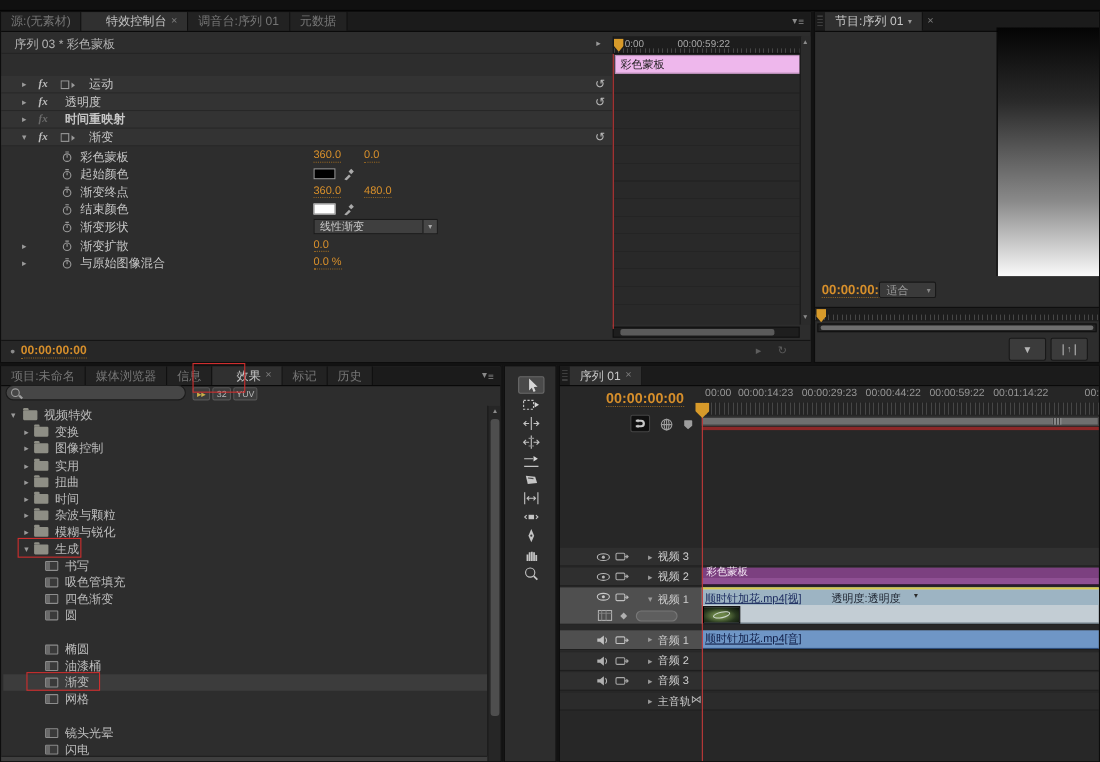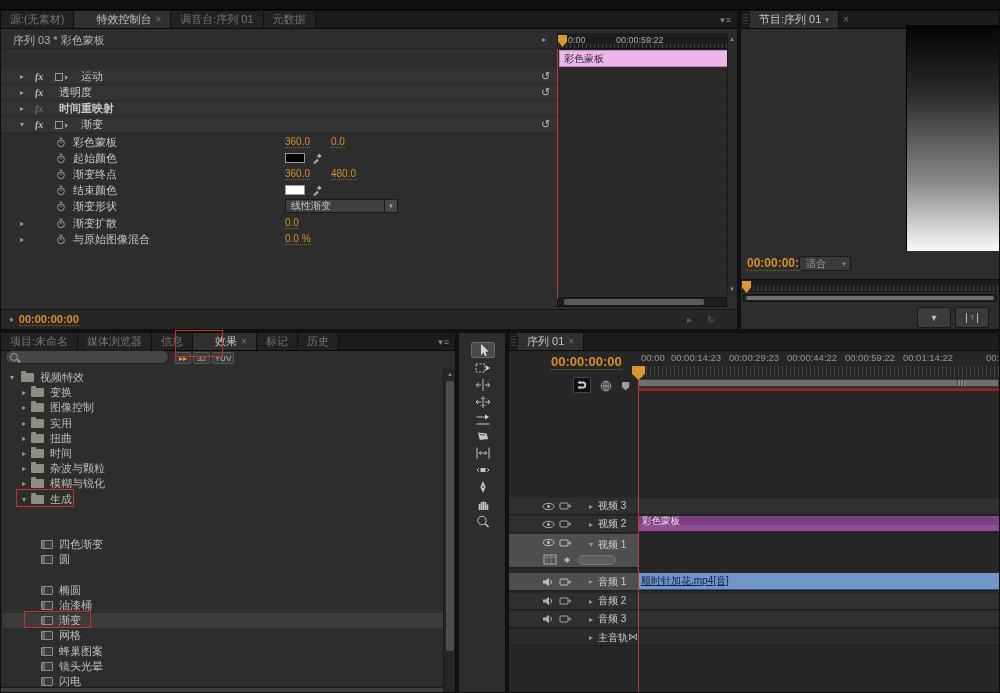--- a/index.html
+++ b/index.html
@@ -366,20 +366,28 @@
   <div class="trow" style="top:143px">
       <span class="tri" style="position:static;width:14px;margin-left:14px">▸</span>
       <span class="folder"></span>
       <span style="margin-left:6px">模糊与锐化</span>
     </div>
   <div class="trow" style="top:159px">
       <span class="tri" style="position:static;width:14px;margin-left:14px">▾</span>
       <span class="folder"></span>
       <span style="margin-left:6px">生成</span>
     </div>
+  <div class="trow" style="top:174px">
+      <span class="fxchip" style="margin-left:38px"></span>
+      <span style="margin-left:6px">书写</span>
+    </div>
+  <div class="trow" style="top:189px">
+      <span class="fxchip" style="margin-left:38px"></span>
+      <span style="margin-left:6px">吸色管填充</span>
+    </div>
   <div class="trow" style="top:204px">
       <span class="fxchip" style="margin-left:38px"></span>
       <span style="margin-left:6px">四色渐变</span>
     </div>
   <div class="trow" style="top:219px">
       <span class="fxchip" style="margin-left:38px"></span>
       <span style="margin-left:6px">圆</span>
     </div>
   <div class="trow" style="top:250px">
       <span class="fxchip" style="margin-left:38px"></span>
@@ -389,24 +397,20 @@
       <span class="fxchip" style="margin-left:38px"></span>
       <span style="margin-left:6px">油漆桶</span>
     </div>
   <div class="trow sel" style="top:280px">
       <span class="fxchip" style="margin-left:38px"></span>
       <span style="margin-left:6px">渐变</span>
     </div>
   <div class="trow" style="top:295px">
       <span class="fxchip" style="margin-left:38px"></span>
       <span style="margin-left:6px">网格</span>
-    </div>
-  <div class="trow" style="top:311px">
-      <span class="fxchip" style="margin-left:38px"></span>
-      <span style="margin-left:6px">蜂巢图案</span>
     </div>
   <div class="trow" style="top:326px">
       <span class="fxchip" style="margin-left:38px"></span>
       <span style="margin-left:6px">镜头光晕</span>
     </div>
   <div class="trow" style="top:341px">
       <span class="fxchip" style="margin-left:38px"></span>
       <span style="margin-left:6px">闪电</span>
     </div>
 
@@ -588,20 +592,32 @@
           <path d="M1 3.5 h12 M4 1 v9 M8 1 v9" stroke="#808080"></path>
         </svg>
       </span>
     <span class="ibox" style="left:53px;top:21px">
         <svg width="10" height="10">
           <rect x="2.8" y="2.8" width="4.4" height="4.4" transform="rotate(45 5 5)" fill="#b0b0b0"></rect>
         </svg>
       </span>
     <span class="pill" style="top:21px"></span>
   </div>
+  <div class="tcont" style="top:201px;height:34px;background:#3a3a3a">
+    <div class="p" style="left:0;right:0;top:0;height:33px;background:#c3cdd4;border-top:2px solid #d9ca49;border-bottom:1px solid #5a6a74">
+      <div class="p" style="left:0;right:0;top:0;height:14px;background:#9db4c3">
+        <span class="clipname" style="position:absolute;left:3px;top:1px">顺时针加花.mp4[视]</span>
+        <span style="position:absolute;left:118px;top:1px;font-size:10px;color:#1e2430">透明度:透明度</span>
+        <span style="position:absolute;left:193px;top:2px;font-size:7px;color:#2a2a2a">▾</span>
+      </div>
+      <div class="p" style="left:1px;top:15px;width:34px;height:16px;background:radial-gradient(ellipse at 45% 55%,#6a8447 0 22%,#27371e 60%,#0b100a 100%);border:1px solid #000">
+        <span style="position:absolute;left:8px;top:4px;width:16px;height:6px;border:1px solid #cfd8cf;border-radius:50%;transform:rotate(-12deg)"></span>
+      </div>
+    </div>
+  </div>
 
   <div class="thdr hi" style="top:240px;height:18px">
     <span class="ibox" style="left:33px">
         <svg width="12" height="10">
           <path d="M1 3.5 h2.5 L7 .8 v8.4 L3.5 6.5 H1 z" fill="#c0c0c0"></path>
           <path d="M8.4 2.6 a3.3 3.3 0 0 1 0 4.8" stroke="#c0c0c0" fill="none"></path>
         </svg>
       </span>
     <span class="ibox" style="left:50px">
         <svg width="13" height="10">

